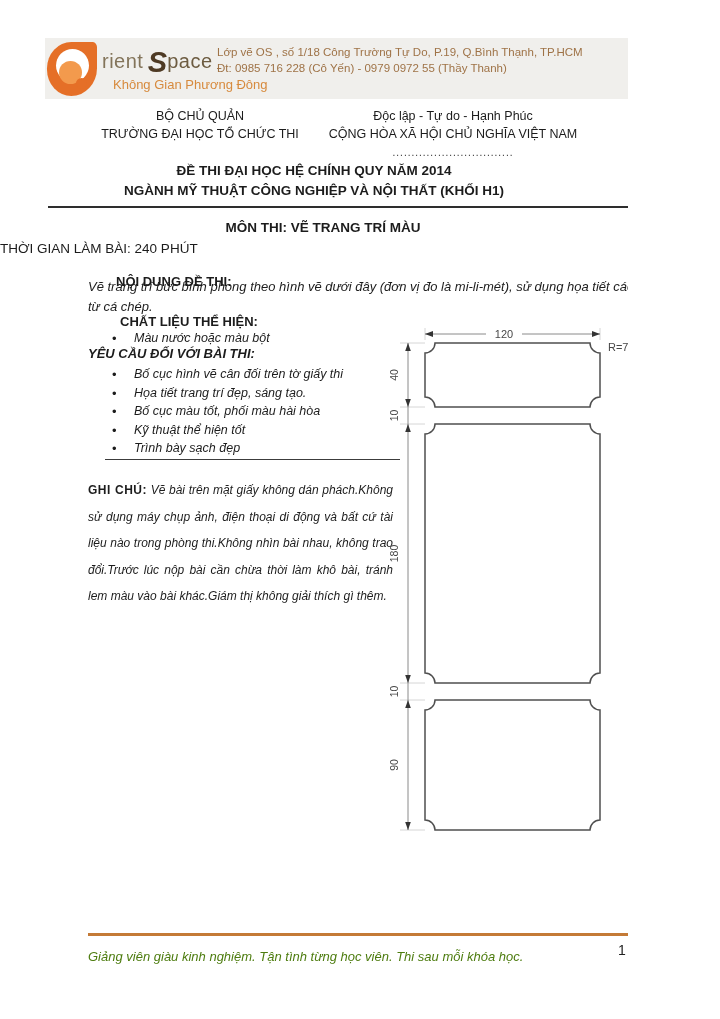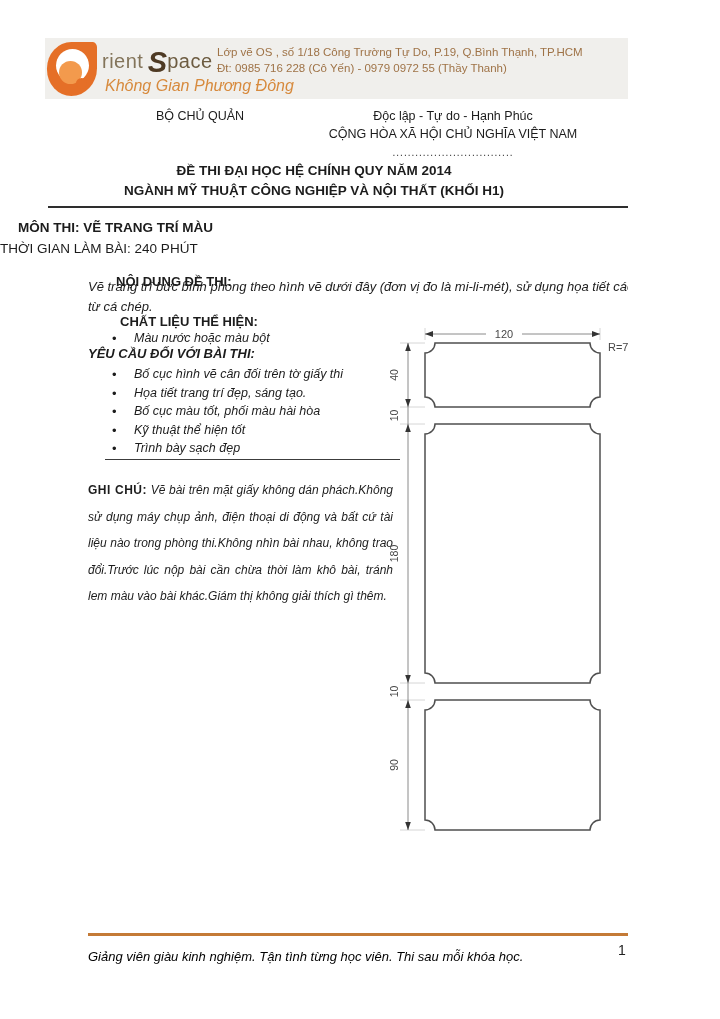--- a/index.html
+++ b/index.html
@@ -11,33 +11,33 @@
   .header-band { position:absolute; left:45px; top:38px; width:637px; height:61px; background:#f0efec; }
   .logo-blob { position:absolute; left:2px; top:4px; width:50px; height:54px; background:#e56f27;
                border-radius:52% 10% 55% 52%; }
   .logo-blob .c-white { position:absolute; left:9px; top:7px; width:33px; height:33px; background:#ffffff; border-radius:50%; }
   .logo-blob .c-orange { position:absolute; left:12px; top:19px; width:23px; height:23px; background:#f39a4d; border-radius:50%; }
   .logo-blob .c-dot { position:absolute; left:29px; top:36px; width:11px; height:11px; background:#e56f27; border-radius:50%; }
   .logo-text { position:absolute; left:57px; top:12px; white-space:nowrap; }
   .logo-text .w1 { font-size:20px; color:#83745a; letter-spacing:.5px; }
   .logo-text .bigS { font-size:29px; font-weight:bold; font-style:italic; color:#4e3a24; line-height:20px; vertical-align:-4px; }
   .logo-text .w2 { font-size:20px; color:#6d5c41; letter-spacing:.5px; }
-  .logo-sub { position:absolute; left:60px; top:39px; font-size:16px; font-style:italic; color:#d78a3d; white-space:nowrap; }
+  .logo-sub { position:absolute; left:68px; top:39px; font-size:13px; color:#d78a3d; white-space:nowrap; }
   .contact { position:absolute; left:172px; top:7px; font-size:11.5px; line-height:15.5px; color:#9f7347; white-space:nowrap; }
 
   
   .nation-left { position:absolute; left:60px; top:108px; width:280px; text-align:center; font-size:12.5px; line-height:17.5px; }
   .nation-right { position:absolute; left:322px; top:108px; width:262px; text-align:center; font-size:12.5px; line-height:17.5px; }
   .nation-right .dots { font-size:10px; letter-spacing:1px; color:#333; margin-top:1px; }
 
   
   .doc-title { position:absolute; left:0; right:0; top:161px; text-align:center; font-weight:bold; font-size:13.5px; line-height:20px; }
   .title-rule { position:absolute; left:48px; top:206px; width:624px; height:2px; background:#2e2e2e; }
 
-  .subject-line { position:absolute; left:0; right:0; top:220px; font-weight:bold; font-size:13.5px;padding-left:18px; }
+  .subject-line { position:absolute; left:0; right:0; top:220px; text-align:center; font-weight:bold; font-size:13.5px;padding-left:18px; }
   .duration-line { position:absolute; left:0; right:0; top:241px; text-align:left; font-size:13.5px; }
 
   
   .h-bold { position:absolute; left:88px; font-weight:bold; font-size:13px; }
   .intro { position:absolute; left:88px; top:277px; width:592px; font-size:13px; font-style:italic; line-height:20px; }
   .bullet-row { display:flex; align-items:flex-start; }
   .bullet-row .dot { width:22px; text-align:left; font-size:13px; }
   .bullet-row .txt { font-size:12.5px; font-style:italic; }
   .mat-list { position:absolute; left:112px; top:331px; }
   .req-list { position:absolute; left:112px; top:367px; }
@@ -46,21 +46,21 @@
   .note { position:absolute; left:88px; top:477px; width:305px; font-size:12px; line-height:26.5px; text-align:justify; }
   .note .note-label { font-weight:bold; font-style:normal; letter-spacing:.5px; }
   .note .note-body { font-style:italic; }
 
   
   .drawing { position:absolute; left:390px; top:325px; width:300px; height:515px; }
   .drawing text { font-family:"Liberation Sans","DejaVu Sans",sans-serif; fill:#474747; }
 
   
   .footer-rule { position:absolute; left:88px; top:933px; width:549px; height:3px; background:#c47a36; }
-  .footer-slogan { position:absolute; left:88px; top:949px; font-size:13px; font-style:italic; color:#000000; }
+  .footer-slogan { position:absolute; left:88px; top:949px; font-size:13px; font-style:italic; color:#4d7c0f; }
   .page-num { position:absolute; left:618px; top:942px; font-size:14px; color:#222; }
 </style>
 </head>
 <body>
 
 <div class="page">
 
   <div class="header-band">
     <div class="logo-blob">
       <div class="c-white"></div>
@@ -70,20 +70,21 @@
     <div class="logo-text"><span class="w1">rient</span> <span class="bigS">S</span><span class="w2">pace</span></div>
     <div class="logo-sub">Không Gian Phương Đông</div>
     <div class="contact">
       <div>Lớp vẽ OS , số 1/18 Công Trường Tự Do, P.19, Q.Bình Thạnh, TP.HCM</div>
       <div>Đt:  0985 716 228 (Cô Yến) - 0979 0972 55 (Thầy Thanh)</div>
     </div>
   </div>
 
   <div class="nation-left">
     <div>BỘ CHỦ QUẢN</div>
+    <div>TRƯỜNG ĐẠI HỌC TỔ CHỨC THI</div>
   </div>
   <div class="nation-right">
     <div>Độc lập - Tự do - Hạnh Phúc</div>
     <div>CỘNG HÒA XÃ HỘI CHỦ NGHĨA VIỆT NAM</div>
     <div class="dots">................................</div>
   </div>
 
   <div class="doc-title">
     <div>ĐỀ THI ĐẠI HỌC HỆ CHÍNH QUY NĂM 2014</div>
     <div>NGÀNH MỸ THUẬT CÔNG NGHIỆP VÀ NỘI THẤT (KHỐI H1)</div>

